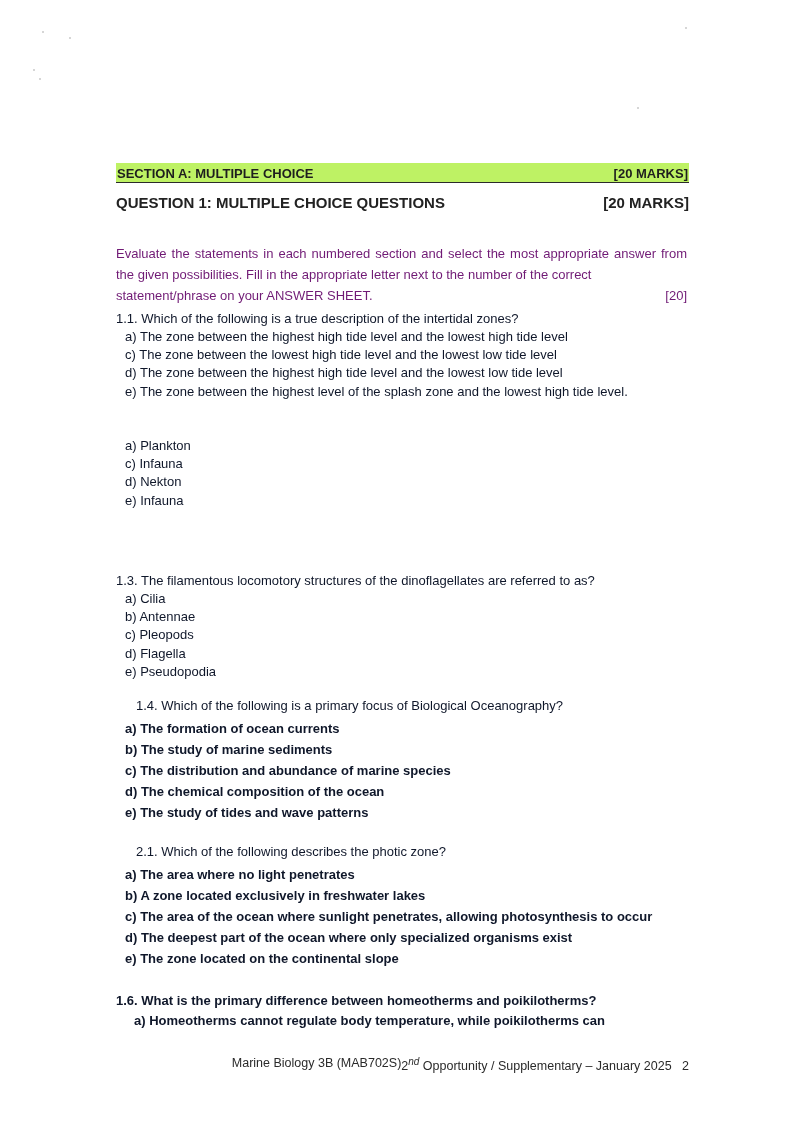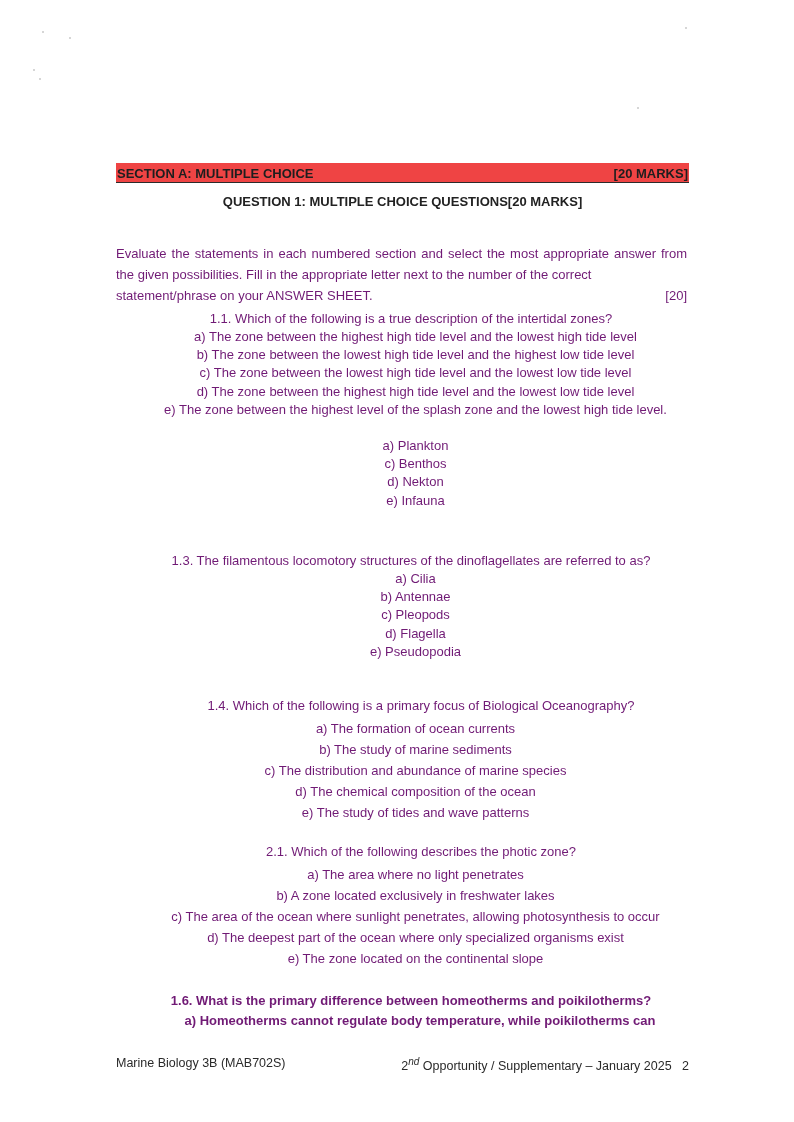--- a/index.html
+++ b/index.html
@@ -7,50 +7,50 @@
     width: 794px; height: 1122px; background: #ffffff;
     position: relative; overflow: hidden;
     font-family: "Liberation Sans", "DejaVu Sans", sans-serif;
     color: #262626;
   }
   .page { position: absolute; left: 0; top: 0; width: 794px; height: 1122px; }
   .speck { position: absolute; width: 2px; height: 2px; background: #c8c8c8; border-radius: 1px; }
 
   .section-bar {
     position: absolute; left: 116px; top: 163px; width: 573px; height: 20px;
-    background: #ef4444;
+    background: #bef264;
     display: flex; justify-content: space-between; align-items: center;
     font-weight: bold; font-size: 13px; color: #1e1e1e;
   }
   .section-bar .line { position: absolute; left: 0; right: 0; bottom: 0; height: 1.5px; background: #2b2b2b; }
   .section-bar span { padding: 0 1px; }
 
   .q-header {
     position: absolute; left: 116px; top: 194px; width: 573px;
-    display: flex; justify-content: center;
-    font-weight: bold; font-size: 13px; color: #222;
+    display: flex; justify-content: space-between;
+    font-weight: bold; font-size: 15px; color: #222;
   }
 
   .instructions {
     position: absolute; left: 116px; top: 243px; width: 571px;
     font-size: 13px; line-height: 21px; text-align: justify; color: #701a75;
   }
   .instr-last { display: flex; justify-content: space-between; align-items: flex-end; }
 
-  .question { position: absolute; left: 116px; width: 590px; font-size: 13px; color: #701a75; text-align: center; }
+  .question { position: absolute; left: 116px; width: 590px; font-size: 13px; color: #0f172a; }
   .question .stem { line-height: 18px; }
   .question .opt { padding-left: 9px; }
   .q11 .opt, .q12 .opt, .q13 .opt { line-height: 18.2px; }
-  .q14 .opt, .q15 .opt { line-height: 21px; }
+  .q14 .opt, .q15 .opt { line-height: 21px; font-weight: bold; }
   .q14 .stem, .q15 .stem { margin-bottom: 3px; margin-left: 20px; }
   .q16 .opt { padding-left: 18px; line-height: 21px; }
 
   .footer {
     position: absolute; left: 116px; top: 1056px; width: 573px;
-    font-size: 12.5px; color: #2a2a2a; display: flex; justify-content: space-between;
+    font-size: 12.5px; color: #2a2a2a; display: flex; justify-content: flex-end;
   }
   .footer sup { font-size: 10px; font-style: italic; }
 </style>
 </head>
 <body>
 
 <div class="page">
 
   <div class="speck" style="left:42px;top:31px;"></div>
   <div class="speck" style="left:69px;top:37px;"></div>
@@ -74,34 +74,33 @@
     <div>Evaluate the statements in each numbered section and select the most appropriate answer from the given possibilities. Fill in the appropriate letter next to the number of the correct</div>
     <div class="instr-last">
       <span>statement/phrase on your ANSWER SHEET.</span>
       <span>[20]</span>
     </div>
   </div>
 
   <div class="question q11" style="top:310px;">
     <div class="stem">1.1. Which of the following is a true description of the intertidal zones?</div>
     <div class="opt">a) The zone between the highest high tide level and the lowest high tide level</div>
-    <div class="opt">b) The zone between the lowest high tide level and the highest low tide level</div>
     <div class="opt">c) The zone between the lowest high tide level and the lowest low tide level</div>
     <div class="opt">d) The zone between the highest high tide level and the lowest low tide level</div>
     <div class="opt">e) The zone between the highest level of the splash zone and the lowest high tide level.</div>
   </div>
 
   <div class="question q12" style="top:437px;">
     <div class="opt">a) Plankton</div>
-    <div class="opt">c) Benthos</div>
+    <div class="opt">c) Infauna</div>
     <div class="opt">d) Nekton</div>
     <div class="opt">e) Infauna</div>
   </div>
 
-  <div class="question q13" style="top:552px;">
+  <div class="question q13" style="top:572px;">
     <div class="stem">1.3. The filamentous locomotory structures of the dinoflagellates are referred to as?</div>
     <div class="opt">a) Cilia</div>
     <div class="opt">b) Antennae</div>
     <div class="opt">c) Pleopods</div>
     <div class="opt">d) Flagella</div>
     <div class="opt">e) Pseudopodia</div>
   </div>
 
   <div class="question q14" style="top:697px;">
     <div class="stem">1.4. Which of the following is a primary focus of Biological Oceanography?</div>

